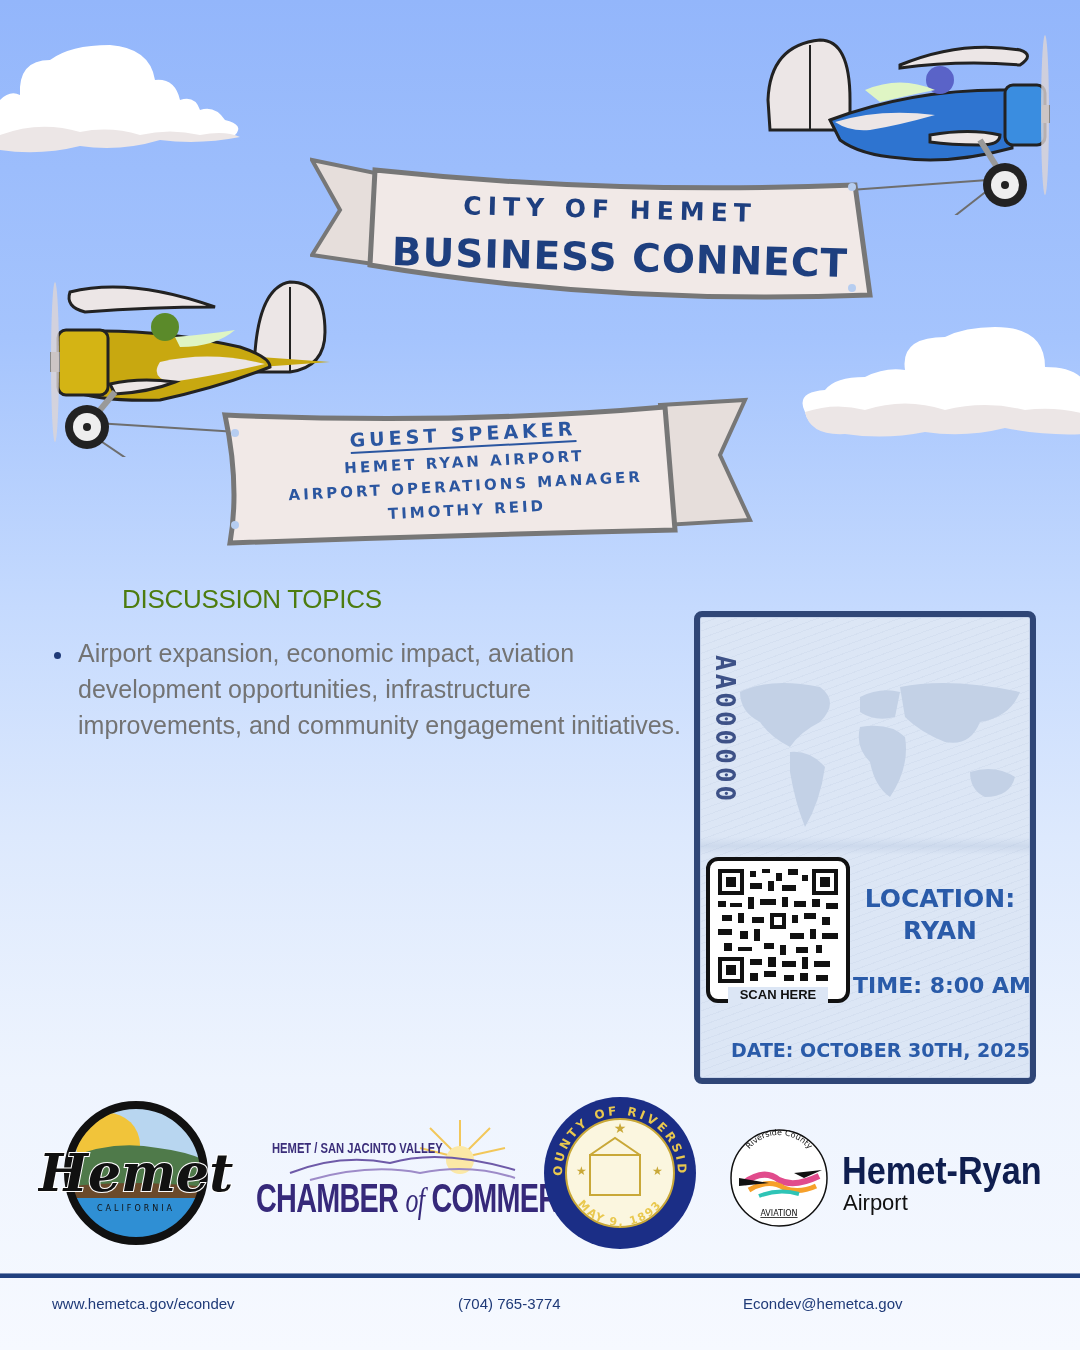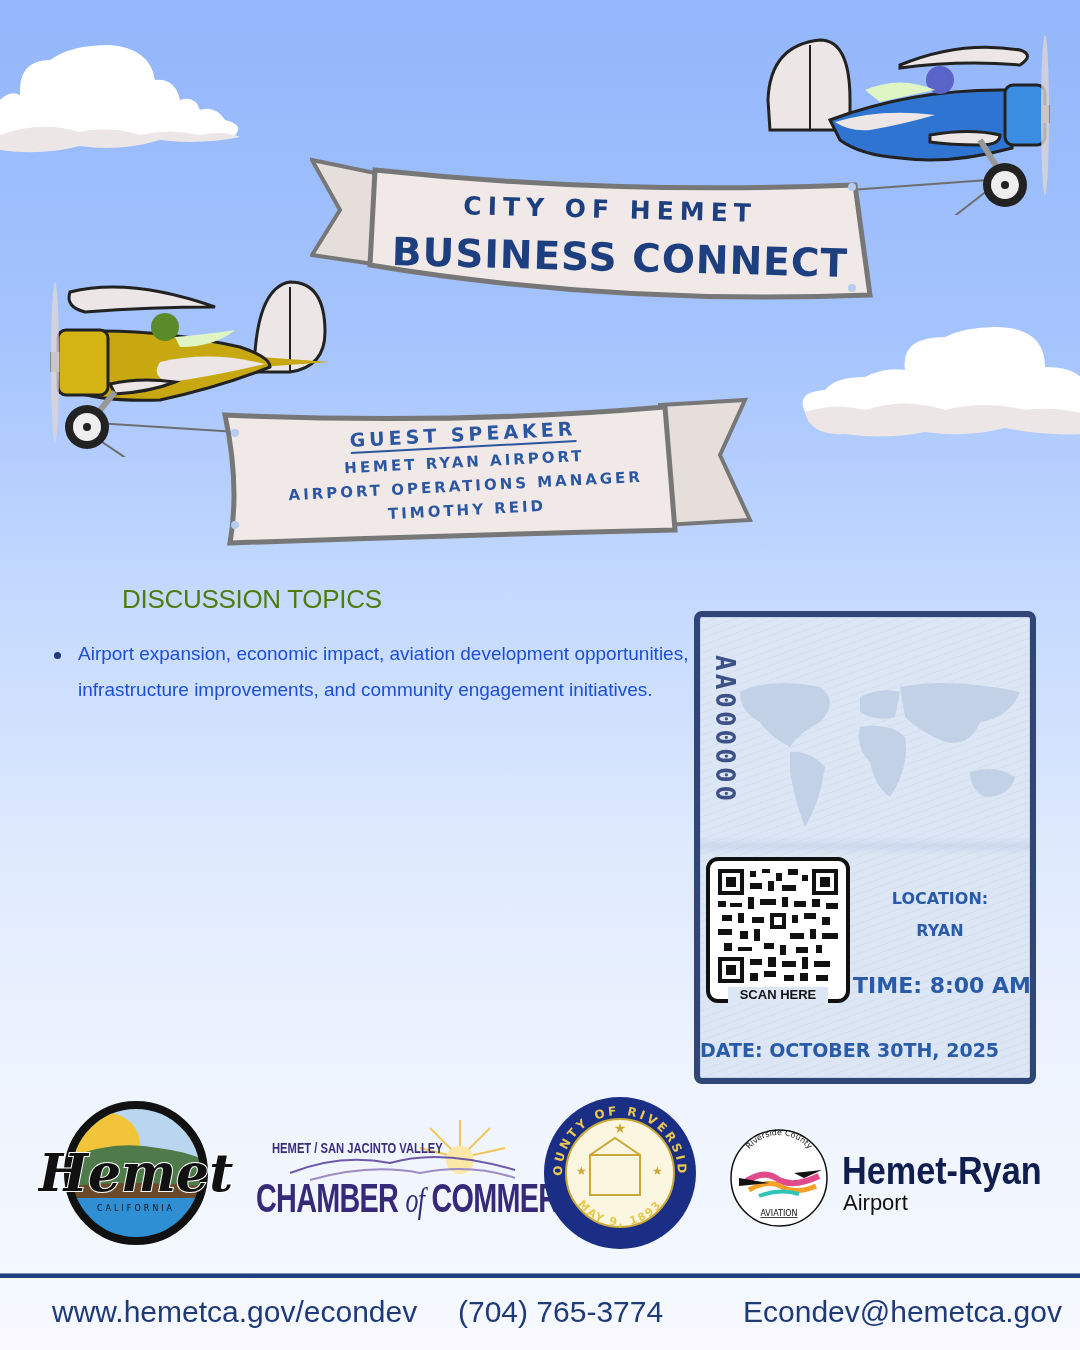--- a/index.html
+++ b/index.html
@@ -48,22 +48,22 @@
   
   .topics-heading {
     position: absolute; left: 78px; top: 584px;
     font-family: "Liberation Sans", sans-serif; font-size: 26px; color: #4d7c0f;
     letter-spacing: -0.3px;
     margin-left: 44px;
   }
   .topics-list {
     position: absolute; left: 50px; top: 636px; width: 640px;
     list-style: none;
-    font-family: "Liberation Sans", sans-serif; font-size: 19px; line-height: 35.8px;
-    color: #1d4ed8;
+    font-family: "Liberation Sans", sans-serif; font-size: 25px; line-height: 35.8px;
+    color: #737373;
   }
   .topics-list li { position: relative; padding-left: 28px; }
   .topics-list li::before {
     content: ""; position: absolute; left: 4px; top: 16px; width: 7px; height: 7px;
     border-radius: 50%; background: #1f3a78;
   }
 
   
   .card {
     position: absolute; left: 694px; top: 611px; width: 342px; height: 473px;
@@ -91,30 +91,30 @@
     overflow: visible;
   }
   .qr-box svg { position: absolute; left: 6px; top: 6px; }
   .scan-label {
     position: absolute; left: 18px; top: 126px; width: 100px; text-align: center;
     background: #dce6f5; font-family: "Liberation Sans", sans-serif; font-weight: bold;
     font-size: 13px; color: #111; line-height: 16px;
   }
   .loc-label {
     position: absolute; left: 160px; top: 266px; width: 160px; text-align: center;
-    font-weight: bold; font-size: 16px; color: #2a5ba9; line-height: 32px;
+    font-weight: bold; font-size: 25px; color: #2a5ba9; line-height: 32px;
     font-family: "DejaVu Sans", sans-serif;
   }
   .time-label {
     position: absolute; left: 152px; top: 356px; width: 180px; text-align: center;
     font-weight: bold; font-size: 22px; color: #2a5ba9;
     font-family: "DejaVu Sans", sans-serif;
   }
   .date-label {
-    position: absolute; left: 0; top: 422px; width: 330px; text-align: left;
+    position: absolute; left: 0; top: 422px; width: 330px; text-align: right;
     font-weight: bold; font-size: 19px; color: #2a5ba9;
     font-family: "DejaVu Sans", sans-serif;
   }
 
   
   .logo { position: absolute; }
   .chamber-top {
     position: absolute; left: 272px; top: 1140px;
     font-family: "Liberation Sans", sans-serif; font-size: 14px; color: #3b2e7a;
     transform: scaleX(0.8); transform-origin: left; font-weight: bold;
@@ -136,21 +136,21 @@
     font-family: "Liberation Sans", sans-serif; font-size: 22px; color: #111;
   }
 
   
   .footer-line {
     position: absolute; left: 0; top: 1273px; width: 1080px; height: 5px;
     background: #21407f; border-top: 1px solid #7d90b8;
   }
   .footer-item {
     position: absolute; top: 1295px;
-    font-family: "Liberation Sans", sans-serif; font-size: 30px; color: #1f3a78;
+    font-family: "Liberation Sans", sans-serif; font-size: 15px; color: #1f3a78;
     white-space: nowrap;
   }
 </style>
 </head>
 <body>
 
 <svg class="cloud" style="left:0;top:40px" width="250" height="120" viewBox="0 0 250 120">
   <path d="M0 60 Q10 50 20 55 Q18 20 50 20 Q70 5 110 5 Q150 8 155 40 Q175 38 180 60 Q195 55 200 70 Q215 65 225 80 Q245 85 235 95 Q200 100 160 95 Q120 110 80 102 Q40 115 0 108 Z" fill="#ffffff"></path>
   <path d="M0 95 Q40 80 80 92 Q110 86 140 95 Q170 88 200 95 Q225 90 240 97 Q200 105 160 100 Q120 112 80 106 Q40 116 0 110 Z" fill="#ece6e6"></path>
 </svg>

